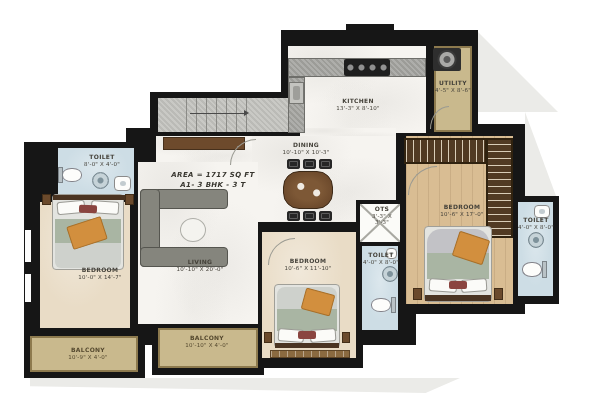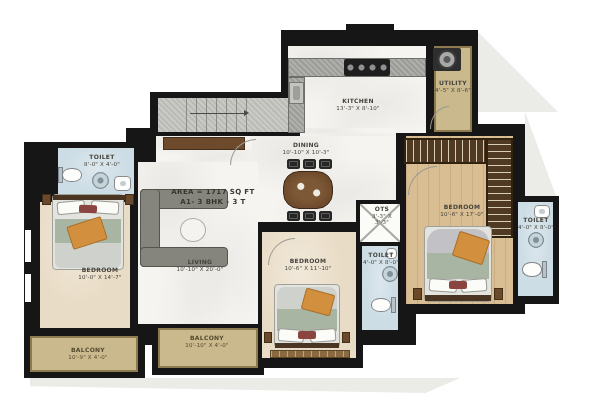--- a/index.html
+++ b/index.html
@@ -215,21 +215,21 @@
       <line x1="0" y1="0" x2="100" y2="100" stroke="#a9a9a2" stroke-width="2" vector-effect="non-scaling-stroke"></line>
       <line x1="100" y1="0" x2="0" y2="100" stroke="#a9a9a2" stroke-width="2" vector-effect="non-scaling-stroke"></line>
     </svg>
   </div>
 
   <div class="arc" style="left:230px;top:139px;width:25px;height:25px;"></div>
   <div class="arc" style="left:268px;top:238px;width:26px;height:26px;"></div>
   <div class="arc" style="left:408px;top:166px;width:28px;height:28px;"></div>
   <div class="arc" style="left:430px;top:106px;width:18px;height:22px;"></div>
 
-  <div class="arealabel" style="left:213px;top:187px;">
+  <div class="arealabel" style="left:213px;top:170px;font-style:italic;">
     <div>AREA = 1717 SQ FT</div>
     <div>A1- 3 BHK - 3 T</div>
   </div>
 
   <div class="rlabel" style="left:358px;top:97px;">
     <div class="rname">KITCHEN</div>
     <div class="rdims">13'-3" X 8'-10"</div>
   </div>
   <div class="rlabel" style="left:453px;top:79px;">
     <div class="rname">UTILITY</div>

